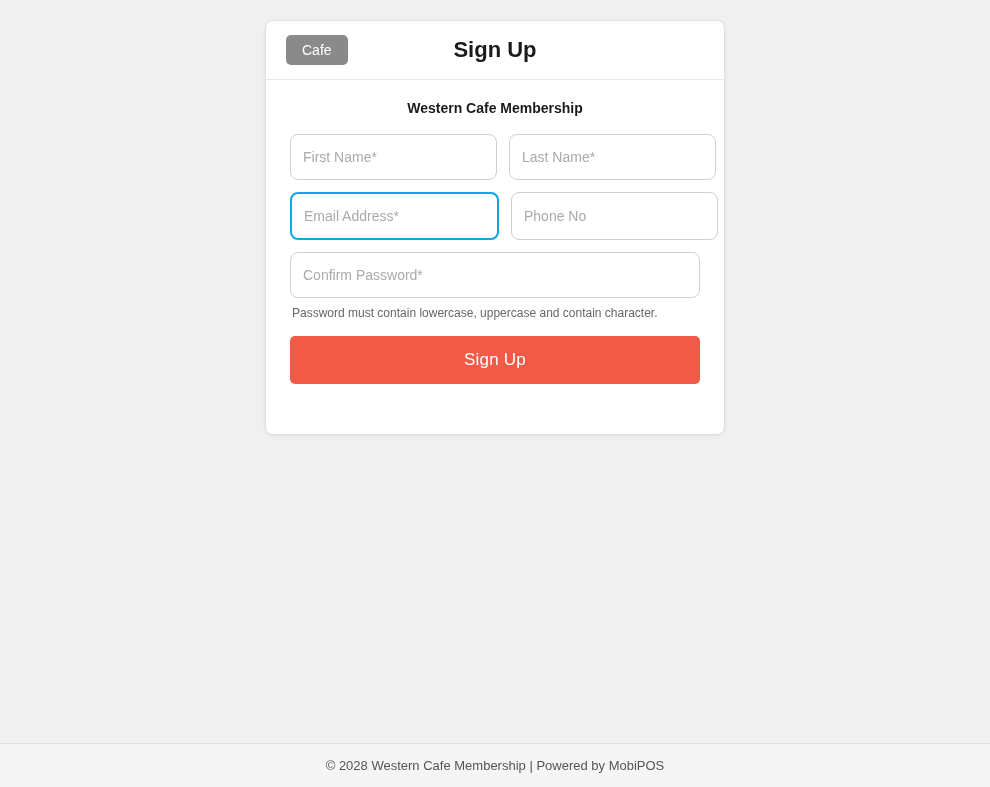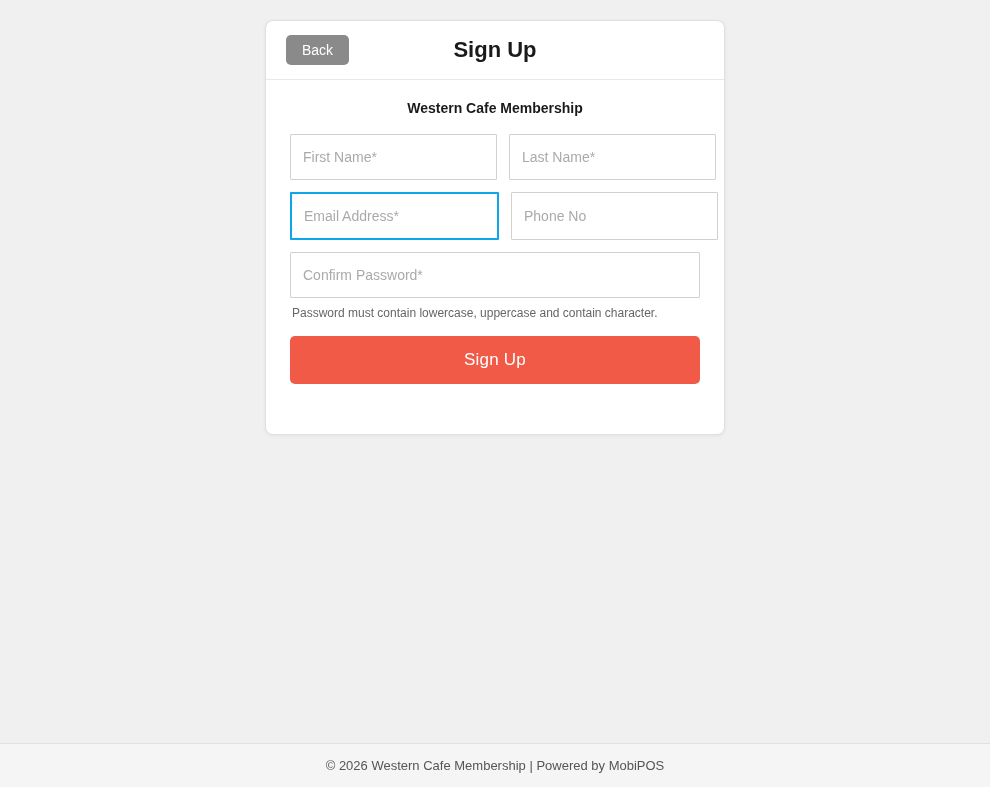--- a/index.html
+++ b/index.html
@@ -84,21 +84,21 @@
     }
 
     .form-row.single {
       max-width: calc(50% - 6px);
     }
 
     .form-input {
       flex: 1;
       padding: 14px 12px;
       border: 1px solid #d0d0d0;
-      border-radius: 1px;
+      border-radius: 8px;
       font-size: 14px;
       color: #0f766e;
       outline: none;
       background: #fff;
     }
 
     .form-input::placeholder {
       color: #aaa;
     }
 
@@ -137,21 +137,21 @@
       color: #555;
       margin-top: auto;
     }
   </style>
 </head>
 <body>
 
 <div class="page-wrapper">
   <div class="card">
     <div class="card-header">
-      <button class="back-button">Back</button>
+      <button class="back-button">Cafe</button>
       <h1 class="card-title">Sign Up</h1>
     </div>
 
     <div class="card-body">
       <div class="membership-title">Western Cafe Membership</div>
 
       <div class="form-row">
         <input class="form-input" type="text" placeholder="First Name*" style="">
         <input class="form-input" type="text" placeholder="Last Name*" style="">
       </div>
@@ -167,14 +167,14 @@
       </div>
 
       <p class="password-hint">Password must contain lowercase, uppercase and contain character.</p>
 
       <button class="signup-button">Sign Up</button>
     </div>
   </div>
 </div>
 
 <div class="footer">
-  <span>© 2026 Western Cafe Membership | Powered by MobiPOS</span>
+  <span>© 2028 Western Cafe Membership | Powered by MobiPOS</span>
 </div>
 
 </body></html>

